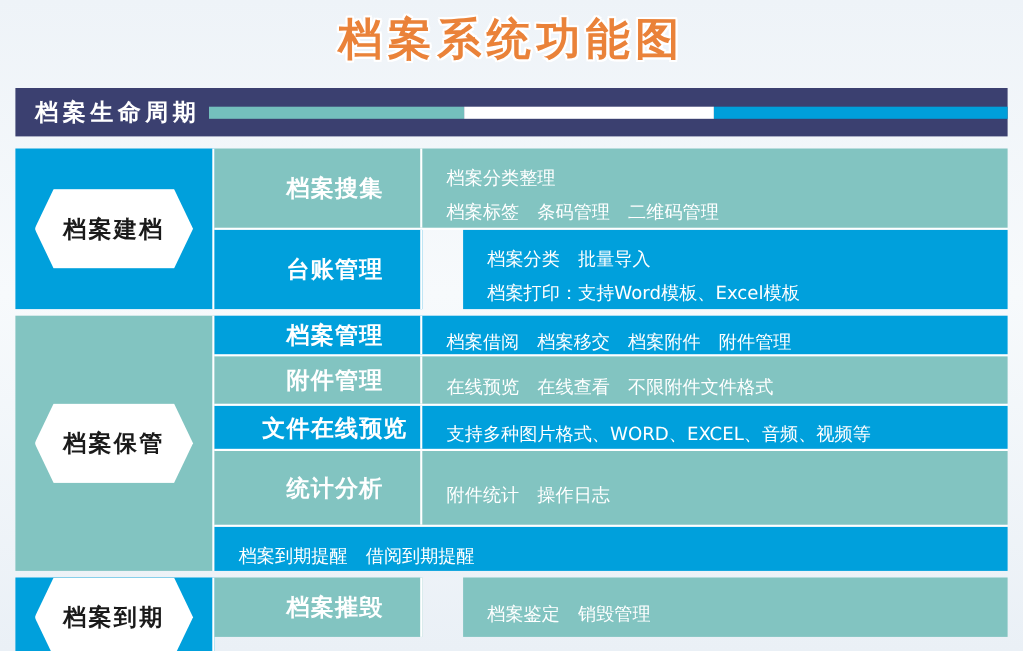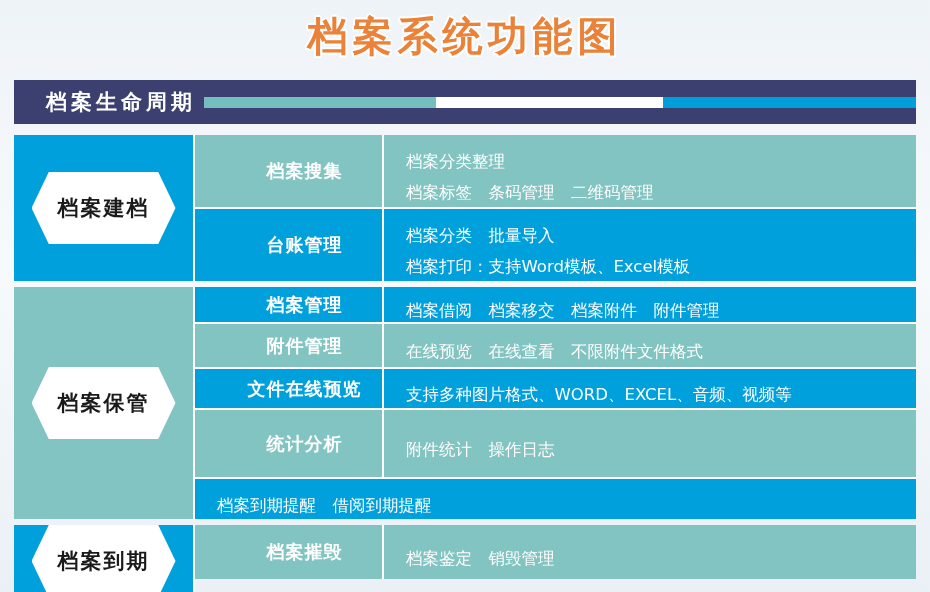--- a/index.html
+++ b/index.html
@@ -39,21 +39,20 @@
   .banner {
     position: absolute;
     left: 14px;
     top: 80px;
     width: 902px;
     height: 44px;
     background: #3b4070;
     display: flex;
     align-items: center;
     box-sizing: border-box;
-    padding-left: 14px;
   }
   .banner-title {
     color: #ffffff;
     font-size: 21px;
     font-weight: bold;
     letter-spacing: 4px;
     padding-left: 18px;
     white-space: nowrap;
   }
   .lifecycle-bar {
@@ -105,29 +104,29 @@
 
   .rows-cell {
     flex: 1 1 auto;
     display: flex;
     flex-direction: column;
   }
   .func-row {
     display: flex;
     border-bottom: 2px solid #ffffff;
   }
-  .func-row:last-child { border-bottom: none; }
+  .func-row:last-child { border-bottom: none; gap: 37px; }
 
   .func-name {
     flex: 0 0 189px;
     display: flex;
     align-items: center;
     justify-content: center;
     color: #ffffff;
-    font-size: 18px;
+    font-size: 21px;
     font-weight: bold;
     letter-spacing: 1px;
     box-sizing: border-box;
     border-right: 2px solid #ffffff;
     white-space: nowrap;
     padding-left: 32px;
   }
   .func-detail {
     flex: 1 1 auto;
     display: flex;

